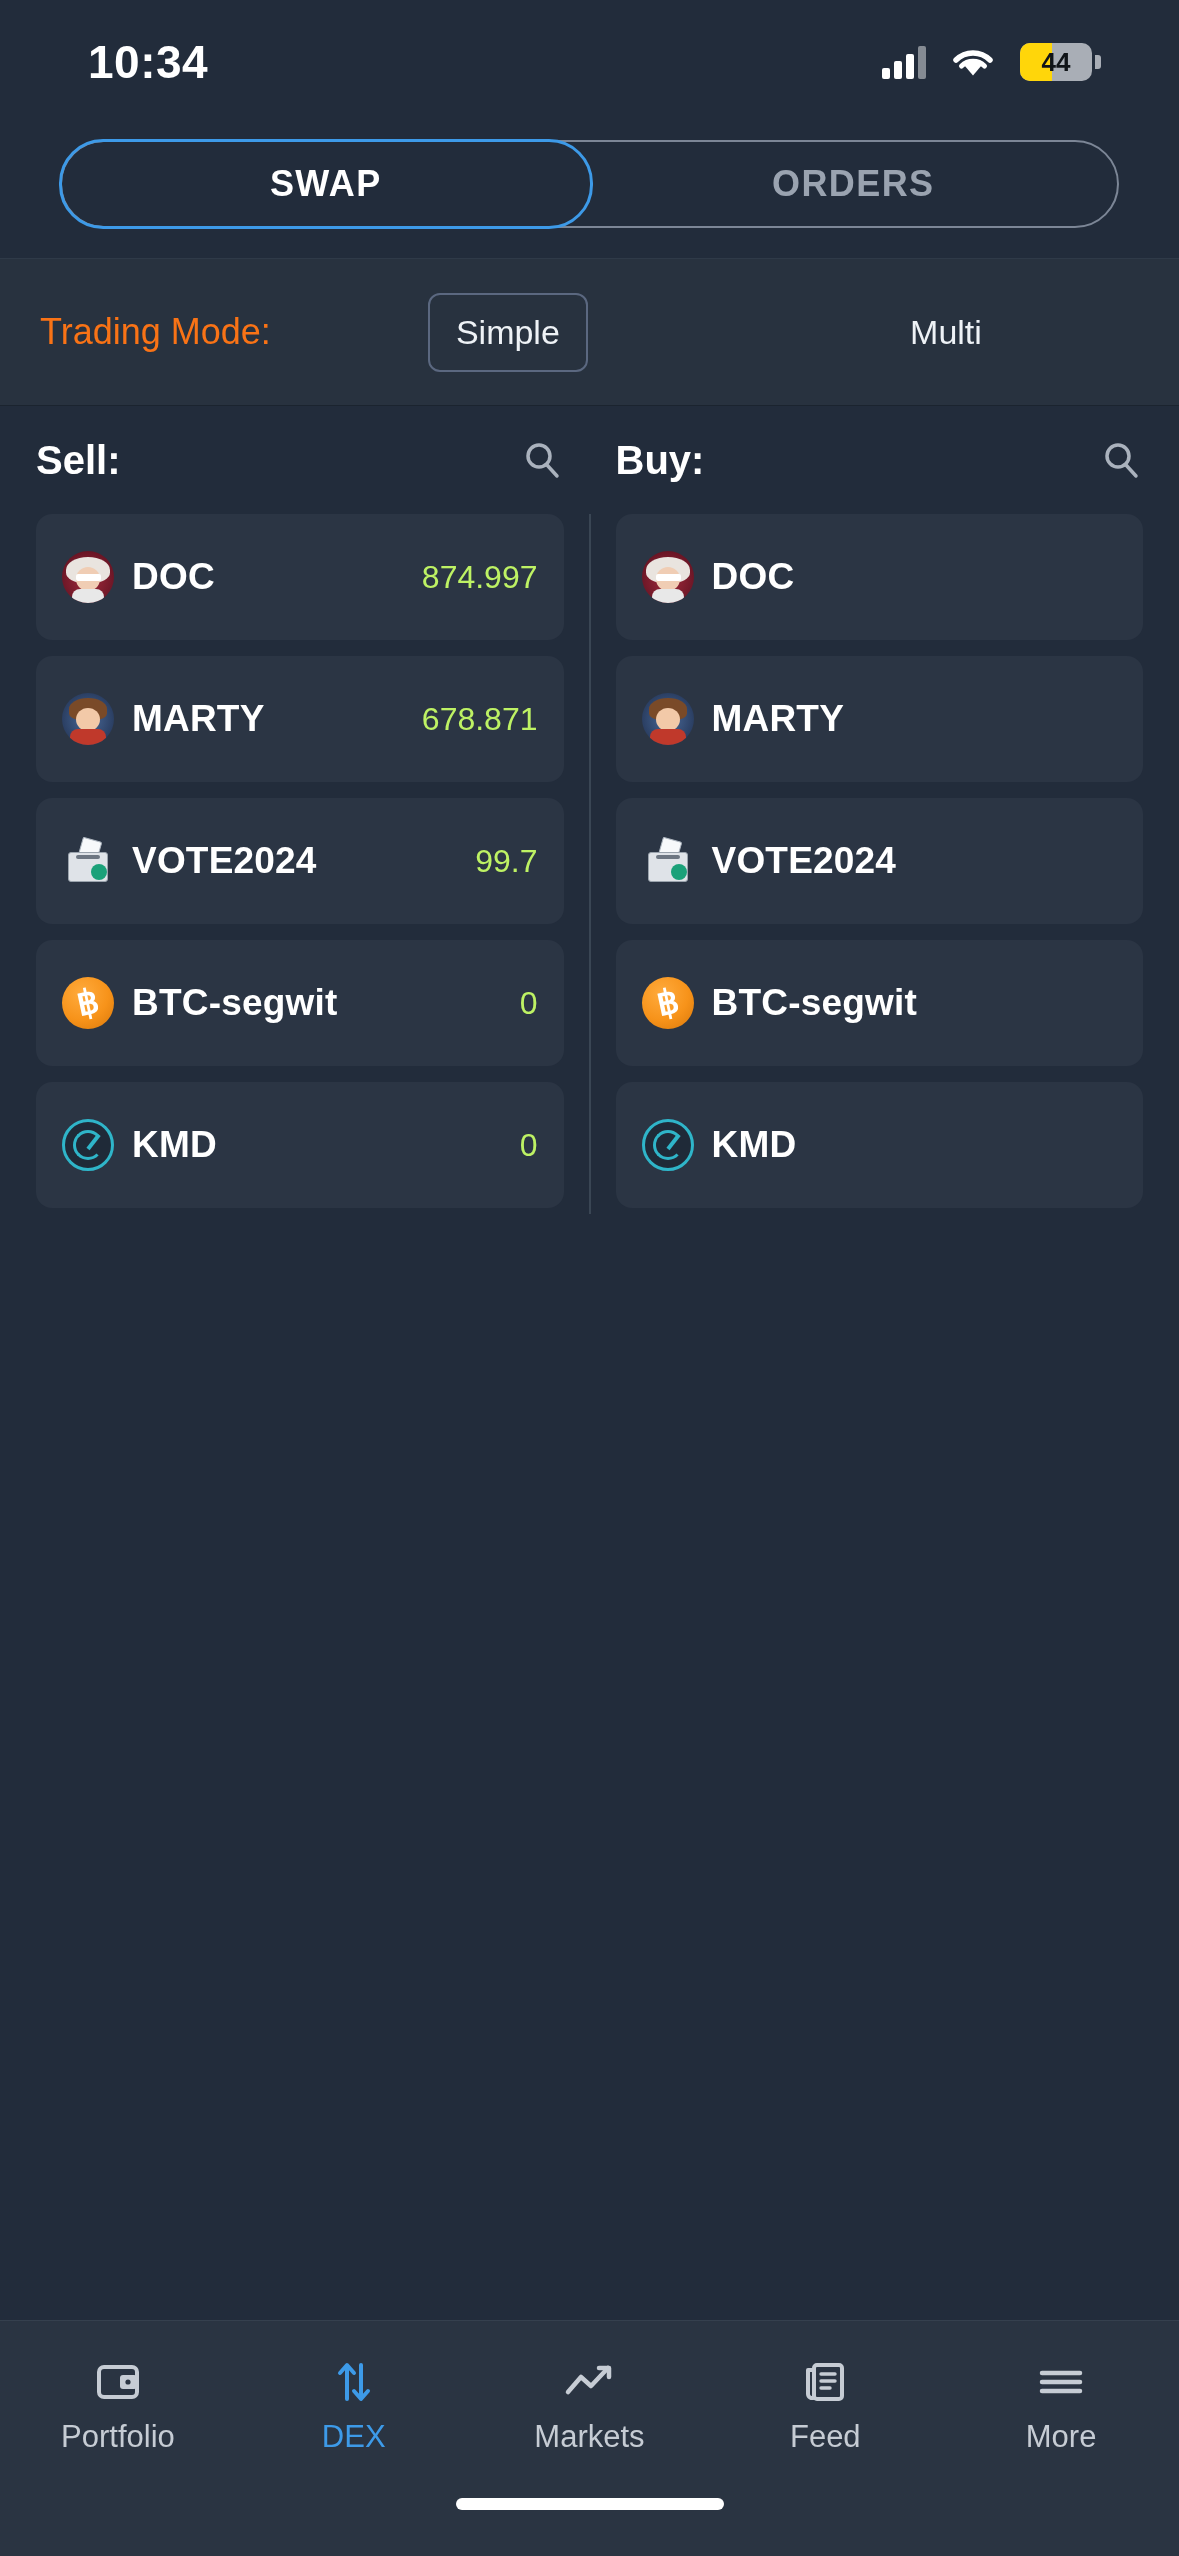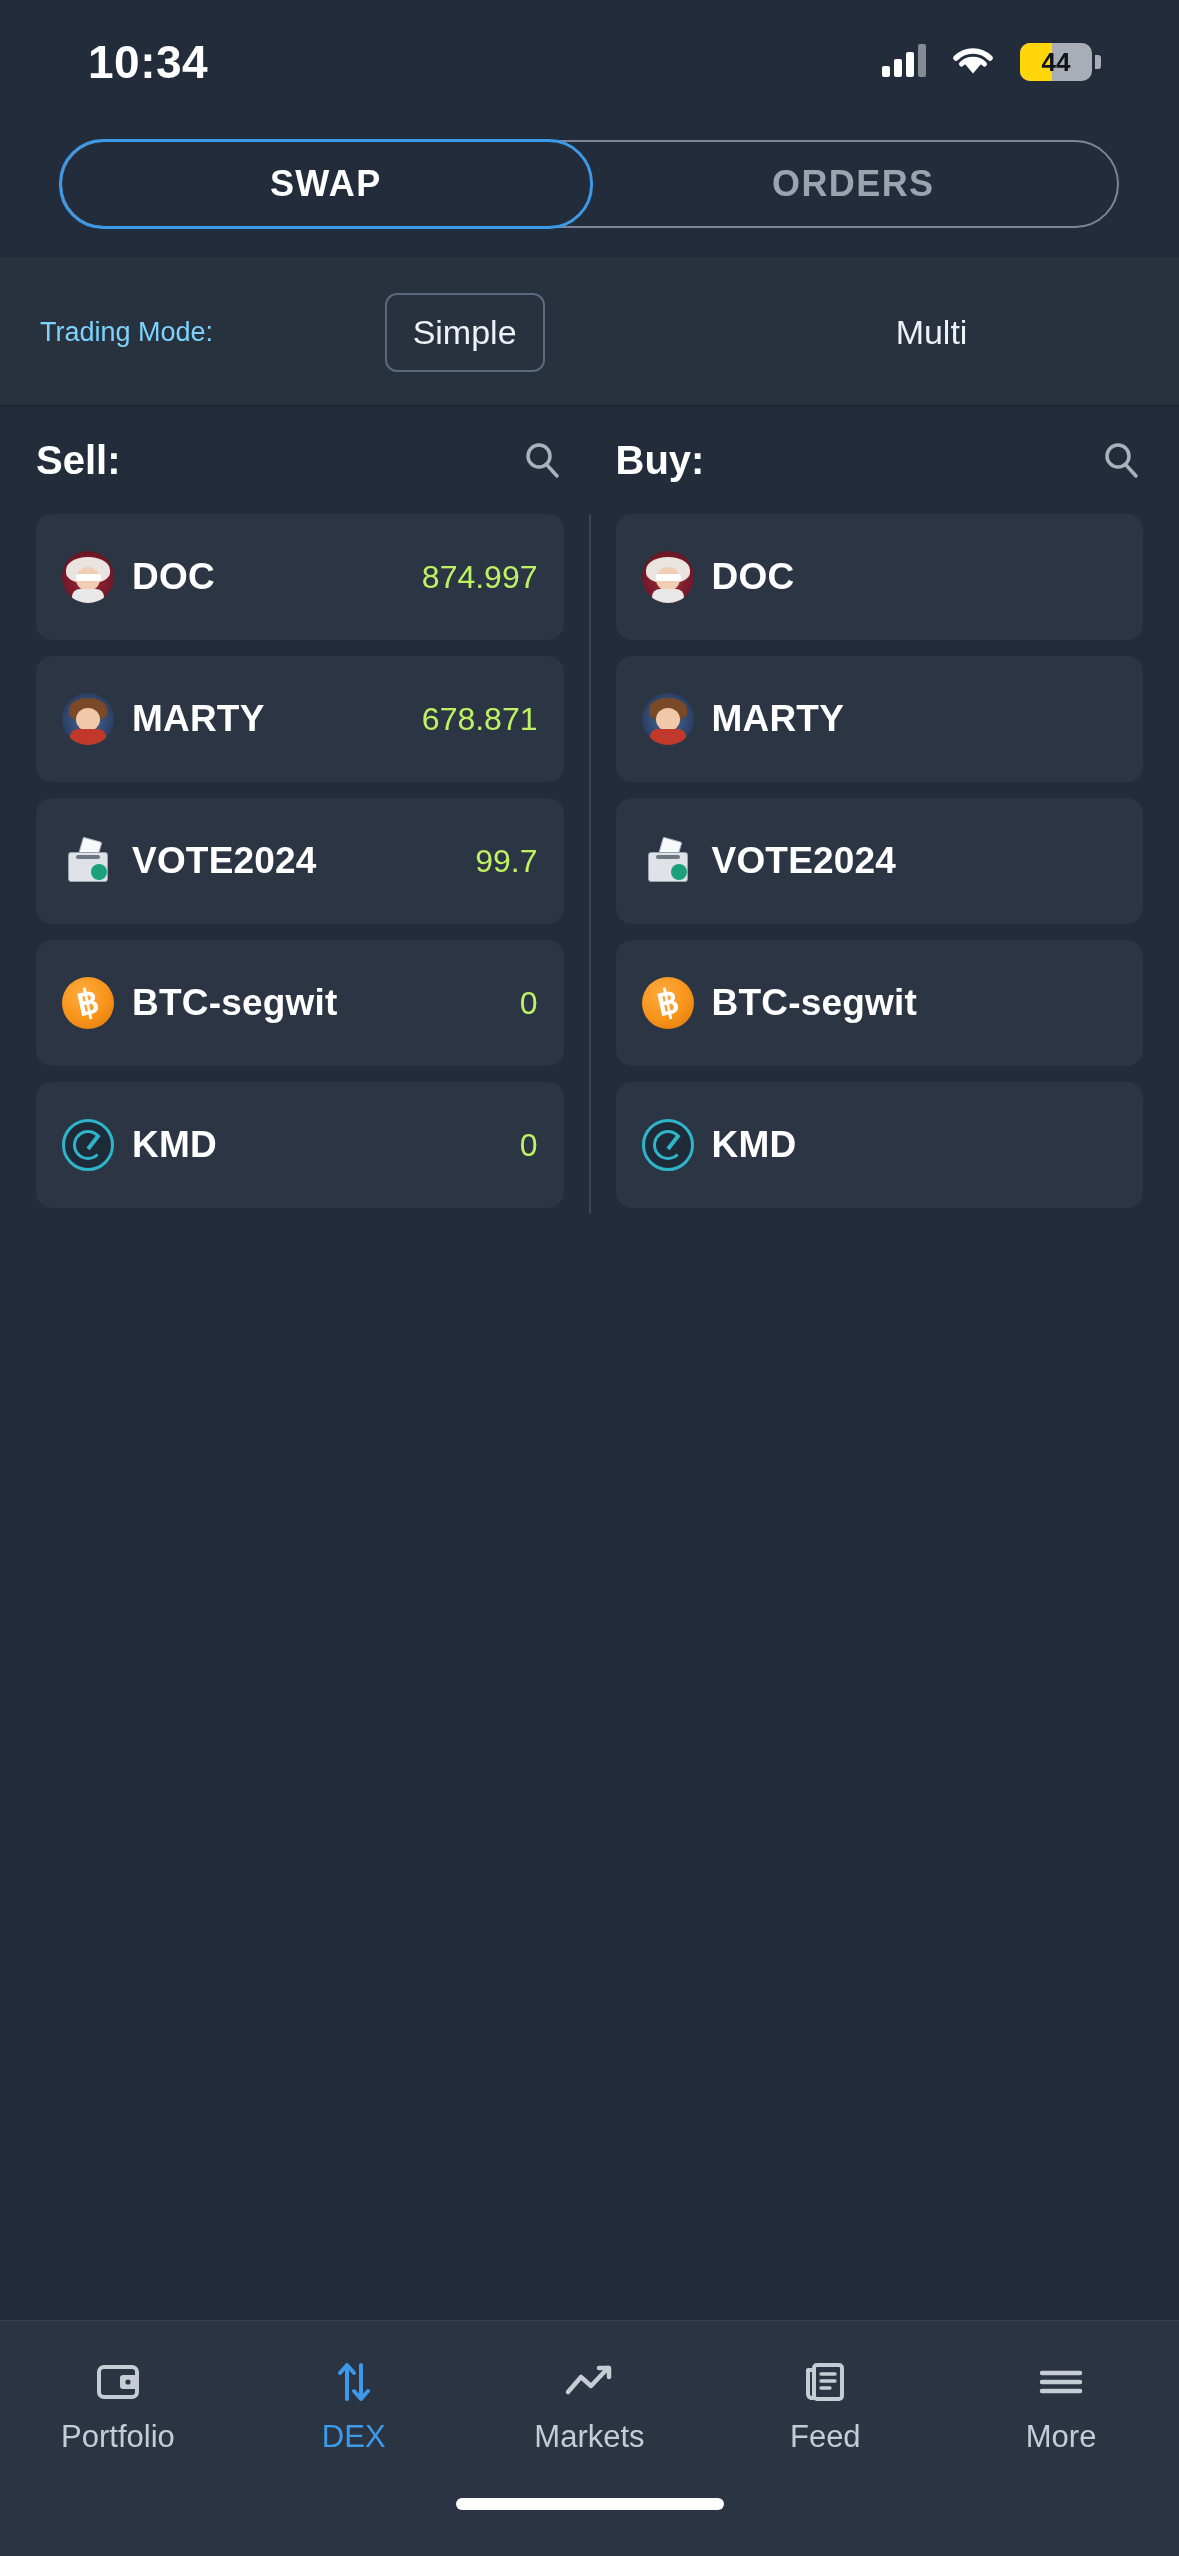--- a/index.html
+++ b/index.html
@@ -32,20 +32,21 @@
     color: #ffffff;
   }
   .status-time {
     font-size: 46px;
     font-weight: 700;
     letter-spacing: 0.5px;
     color: #ffffff;
   }
   .status-right {
     display: flex;
+    align-items: center;
     gap: 24px;
   }
   .sig-bars { display: flex; align-items: flex-end; gap: 4px; height: 34px; }
   .sig-bars i { display: block; width: 8px; background: #ffffff; border-radius: 2px; }
   .sig-bars i:nth-child(1) { height: 11px; }
   .sig-bars i:nth-child(2) { height: 18px; }
   .sig-bars i:nth-child(3) { height: 25px; }
   .sig-bars i:nth-child(4) { height: 33px; opacity: .45; }
 
   .wifi-icon svg { display: block; }
@@ -119,22 +120,22 @@
   .trading-mode {
     flex: 0 0 148px;
     background: #28323f;
     border-top: 1px solid #2f3a48;
     border-bottom: 1px solid #1b242f;
     display: flex;
     align-items: center;
     padding: 0 40px;
   }
   .tm-label {
-    font-size: 27px;
-    color: #7dd3fc;
+    font-size: 36px;
+    color: #f97316;
     white-space: nowrap;
   }
   .tm-options {
     display: flex;
     align-items: center;
     flex: 1;
     justify-content: space-around;
     padding-left: 28px;
     gap: 36px;
   }

